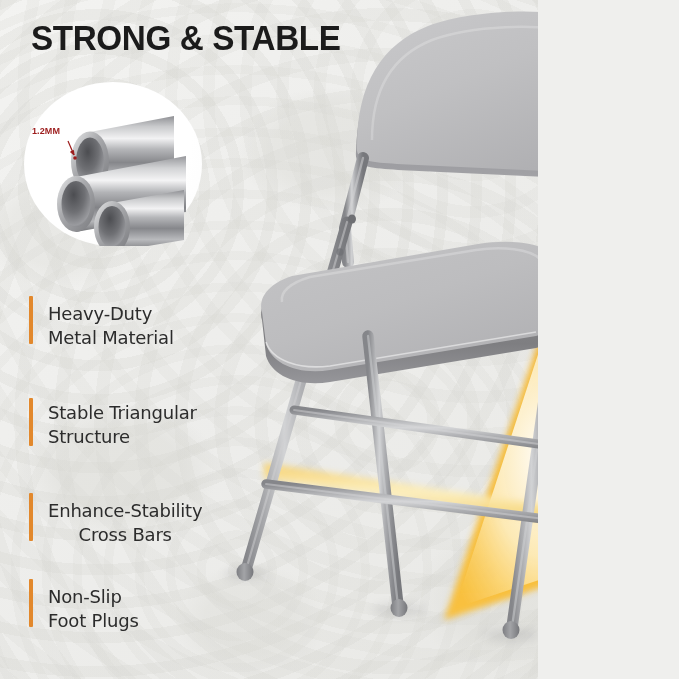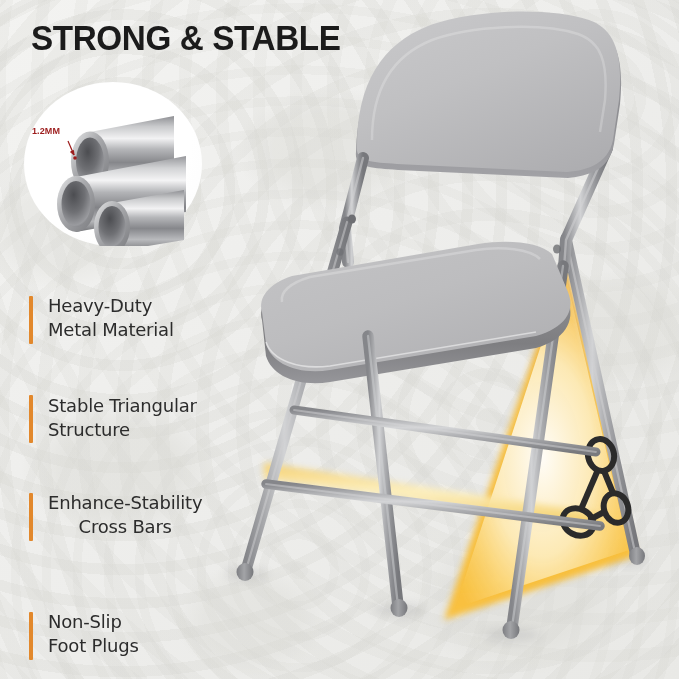--- a/index.html
+++ b/index.html
@@ -7,21 +7,21 @@
   body {
     font-family:"Liberation Sans", sans-serif;
     background:#efefed;
     overflow:hidden;
     position:relative;
   }
 
   
   #canvas {
     position:relative;
-    width:679px;
+    width:538px;
     height:679px;
     background:
       radial-gradient(ellipse 160px 110px at 120px 470px, rgba(221,221,216,.55) 0 38%, rgba(0,0,0,0) 62%),
       radial-gradient(ellipse 150px 100px at 330px 150px, rgba(221,221,216,.5) 0 38%, rgba(0,0,0,0) 63%),
       radial-gradient(ellipse 170px 120px at 520px 600px, rgba(221,221,216,.5) 0 38%, rgba(0,0,0,0) 63%),
       radial-gradient(ellipse 140px 95px  at 620px 330px, rgba(221,221,216,.45) 0 38%, rgba(0,0,0,0) 63%),
       radial-gradient(ellipse 120px 90px  at 250px 620px, rgba(221,221,216,.45) 0 38%, rgba(0,0,0,0) 63%),
       radial-gradient(ellipse 130px 95px  at 60px 230px,  rgba(221,221,216,.4) 0 38%, rgba(0,0,0,0) 63%),
       linear-gradient(135deg,#f3f3f1 0%,#eeeeec 45%,#e9e9e6 100%);
     overflow:hidden;
@@ -78,25 +78,26 @@
     margin-right:15px;
     flex:0 0 auto;
   }
   .feature-text {
     font-size:18px;
     line-height:24px;
     color:#2c2c2c;
     font-family:"DejaVu Sans",sans-serif;
     letter-spacing:-.2px;
     white-space:pre-line;
+    margin-top:8px;
   }
   #feat-0 { top:294px; }
   #feat-1 { top:393px;align-items:center; }
   #feat-2 { top:491px;text-align:center; }
-  #feat-3 { top:610px; }
+  #feat-3 { top:577px; }
   #feat-0 .feature-bar,#feat-1 .feature-bar,
   #feat-2 .feature-bar,#feat-3 .feature-bar { height:48px; margin-top:2px; }
 
   
   #chair { position:absolute; left:0; top:0; width:679px; height:679px; }
 </style>
 </head>
 <body>
 
 <div id="canvas">

